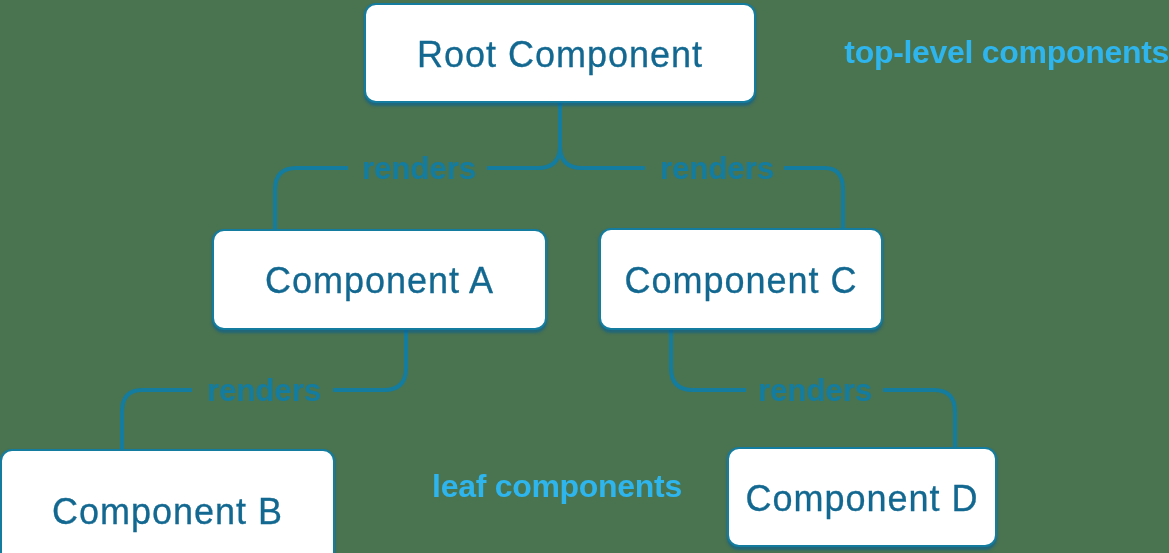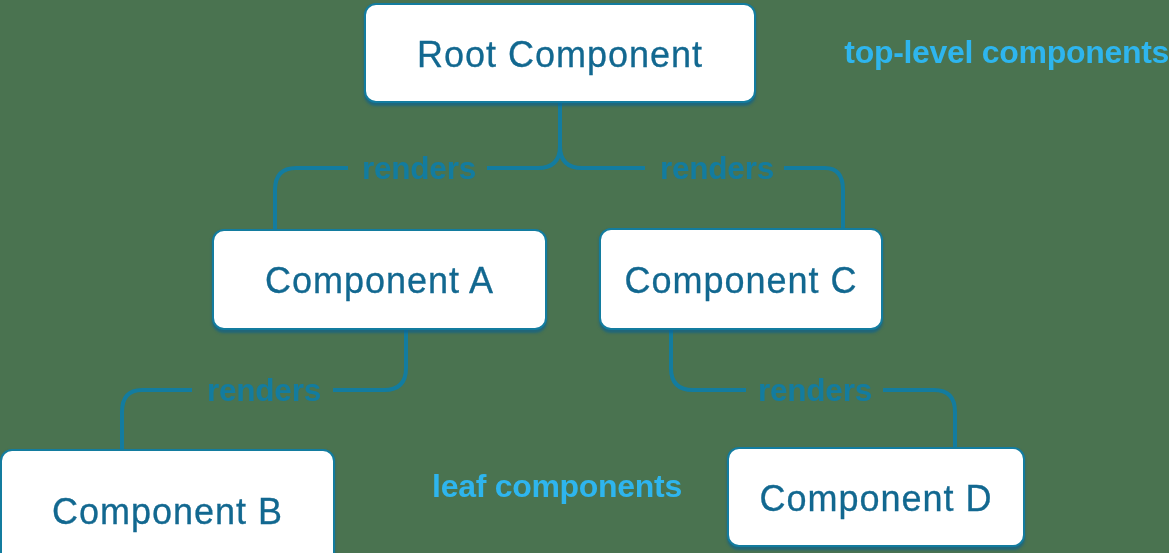--- a/index.html
+++ b/index.html
@@ -52,21 +52,21 @@
     font-size: 32px;
     font-weight: 700;
     letter-spacing: -0.3px;
     white-space: nowrap;
   }
   
   #node-root { left: 364px; top: 3px;   width: 392px; height: 100px; }
   #node-a    { left: 169px; top: 229px; width: 335px; height: 101px; margin-left: 43px; }
   #node-c    { left: 599px; top: 228px; width: 284px; height: 102px; }
   #node-b    { left: 0px;   top: 449px; width: 335px; height: 122px;  }
-  #node-d    { left: 727px; top: 447px; width: 298px; height: 100px; }
+  #node-d    { left: 727px; top: 447px; width: 270px; height: 100px; }
   #edge-label-0 { left: 419px; top: 168px; }
   #edge-label-1 { left: 717px; top: 168px; }
   #edge-label-2 { left: 264px; top: 390px; }
   #edge-label-3 { left: 815px; top: 390px; }
   #caption-top  { right: 0px; top: 52px; transform: translate(0, -50%); margin-left: 32px; }
   #caption-leaf { left: 533px;  top: 486px; margin-left: 24px; }
 </style>
 </head>
 <body>
 

